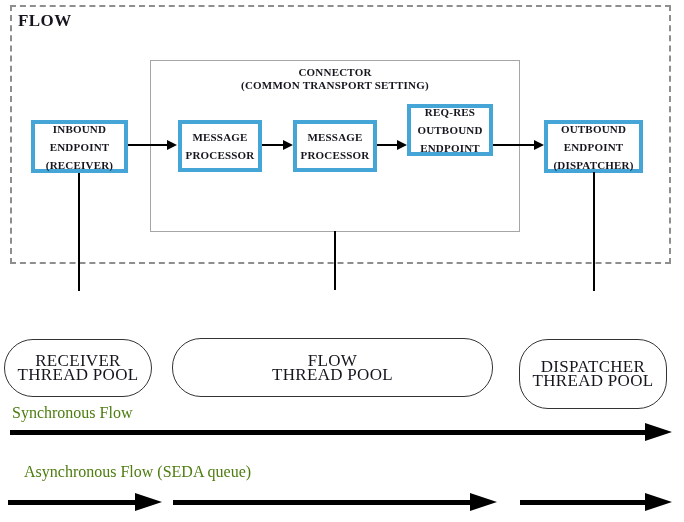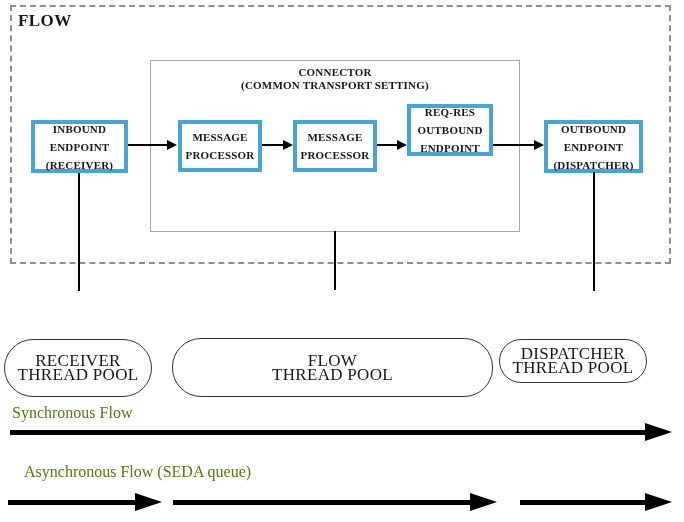--- a/index.html
+++ b/index.html
@@ -57,21 +57,21 @@
   #vl-dispatcher { left:593px; top:172px; height:119px; }
   
   .pool {
     position:absolute; border:1.5px solid var(--pool-border,#333); border-radius:29px;
     box-sizing:border-box; display:flex; align-items:center; justify-content:center;
     text-align:center; font-size:17px; font-weight:400; line-height:14px;
     white-space:pre-line; letter-spacing:0.3px; background:#fff;margin-top:48px;
   }
   #pool-receiver   { left:4px;   top:291px; width:148px; height:58px; }
   #pool-flow       { left:172px; top:290px; width:321px; height:59px; }
-  #pool-dispatcher { left:499px; top:291px; width:148px; height:44px; }
+  #pool-dispatcher { left:519px; top:291px; width:148px; height:70px; }
   
   .legend-label { position:absolute; font-size:16px; font-weight:500; color:#4d7c0f; }
   #sync-label  { left:12px; top:404px; }
   #async-label { left:8px;  top:463px;margin-left:16px; }
   .arrow-lg { position:absolute; height:5px; background:var(--arrow,#000); }
   .arrow-lg::after {
     content:""; position:absolute; left:100%; top:-7px; width:0; height:0;
     border-left:27px solid var(--arrow,#000);
     border-top:9.5px solid transparent; border-bottom:9.5px solid transparent;
   }

